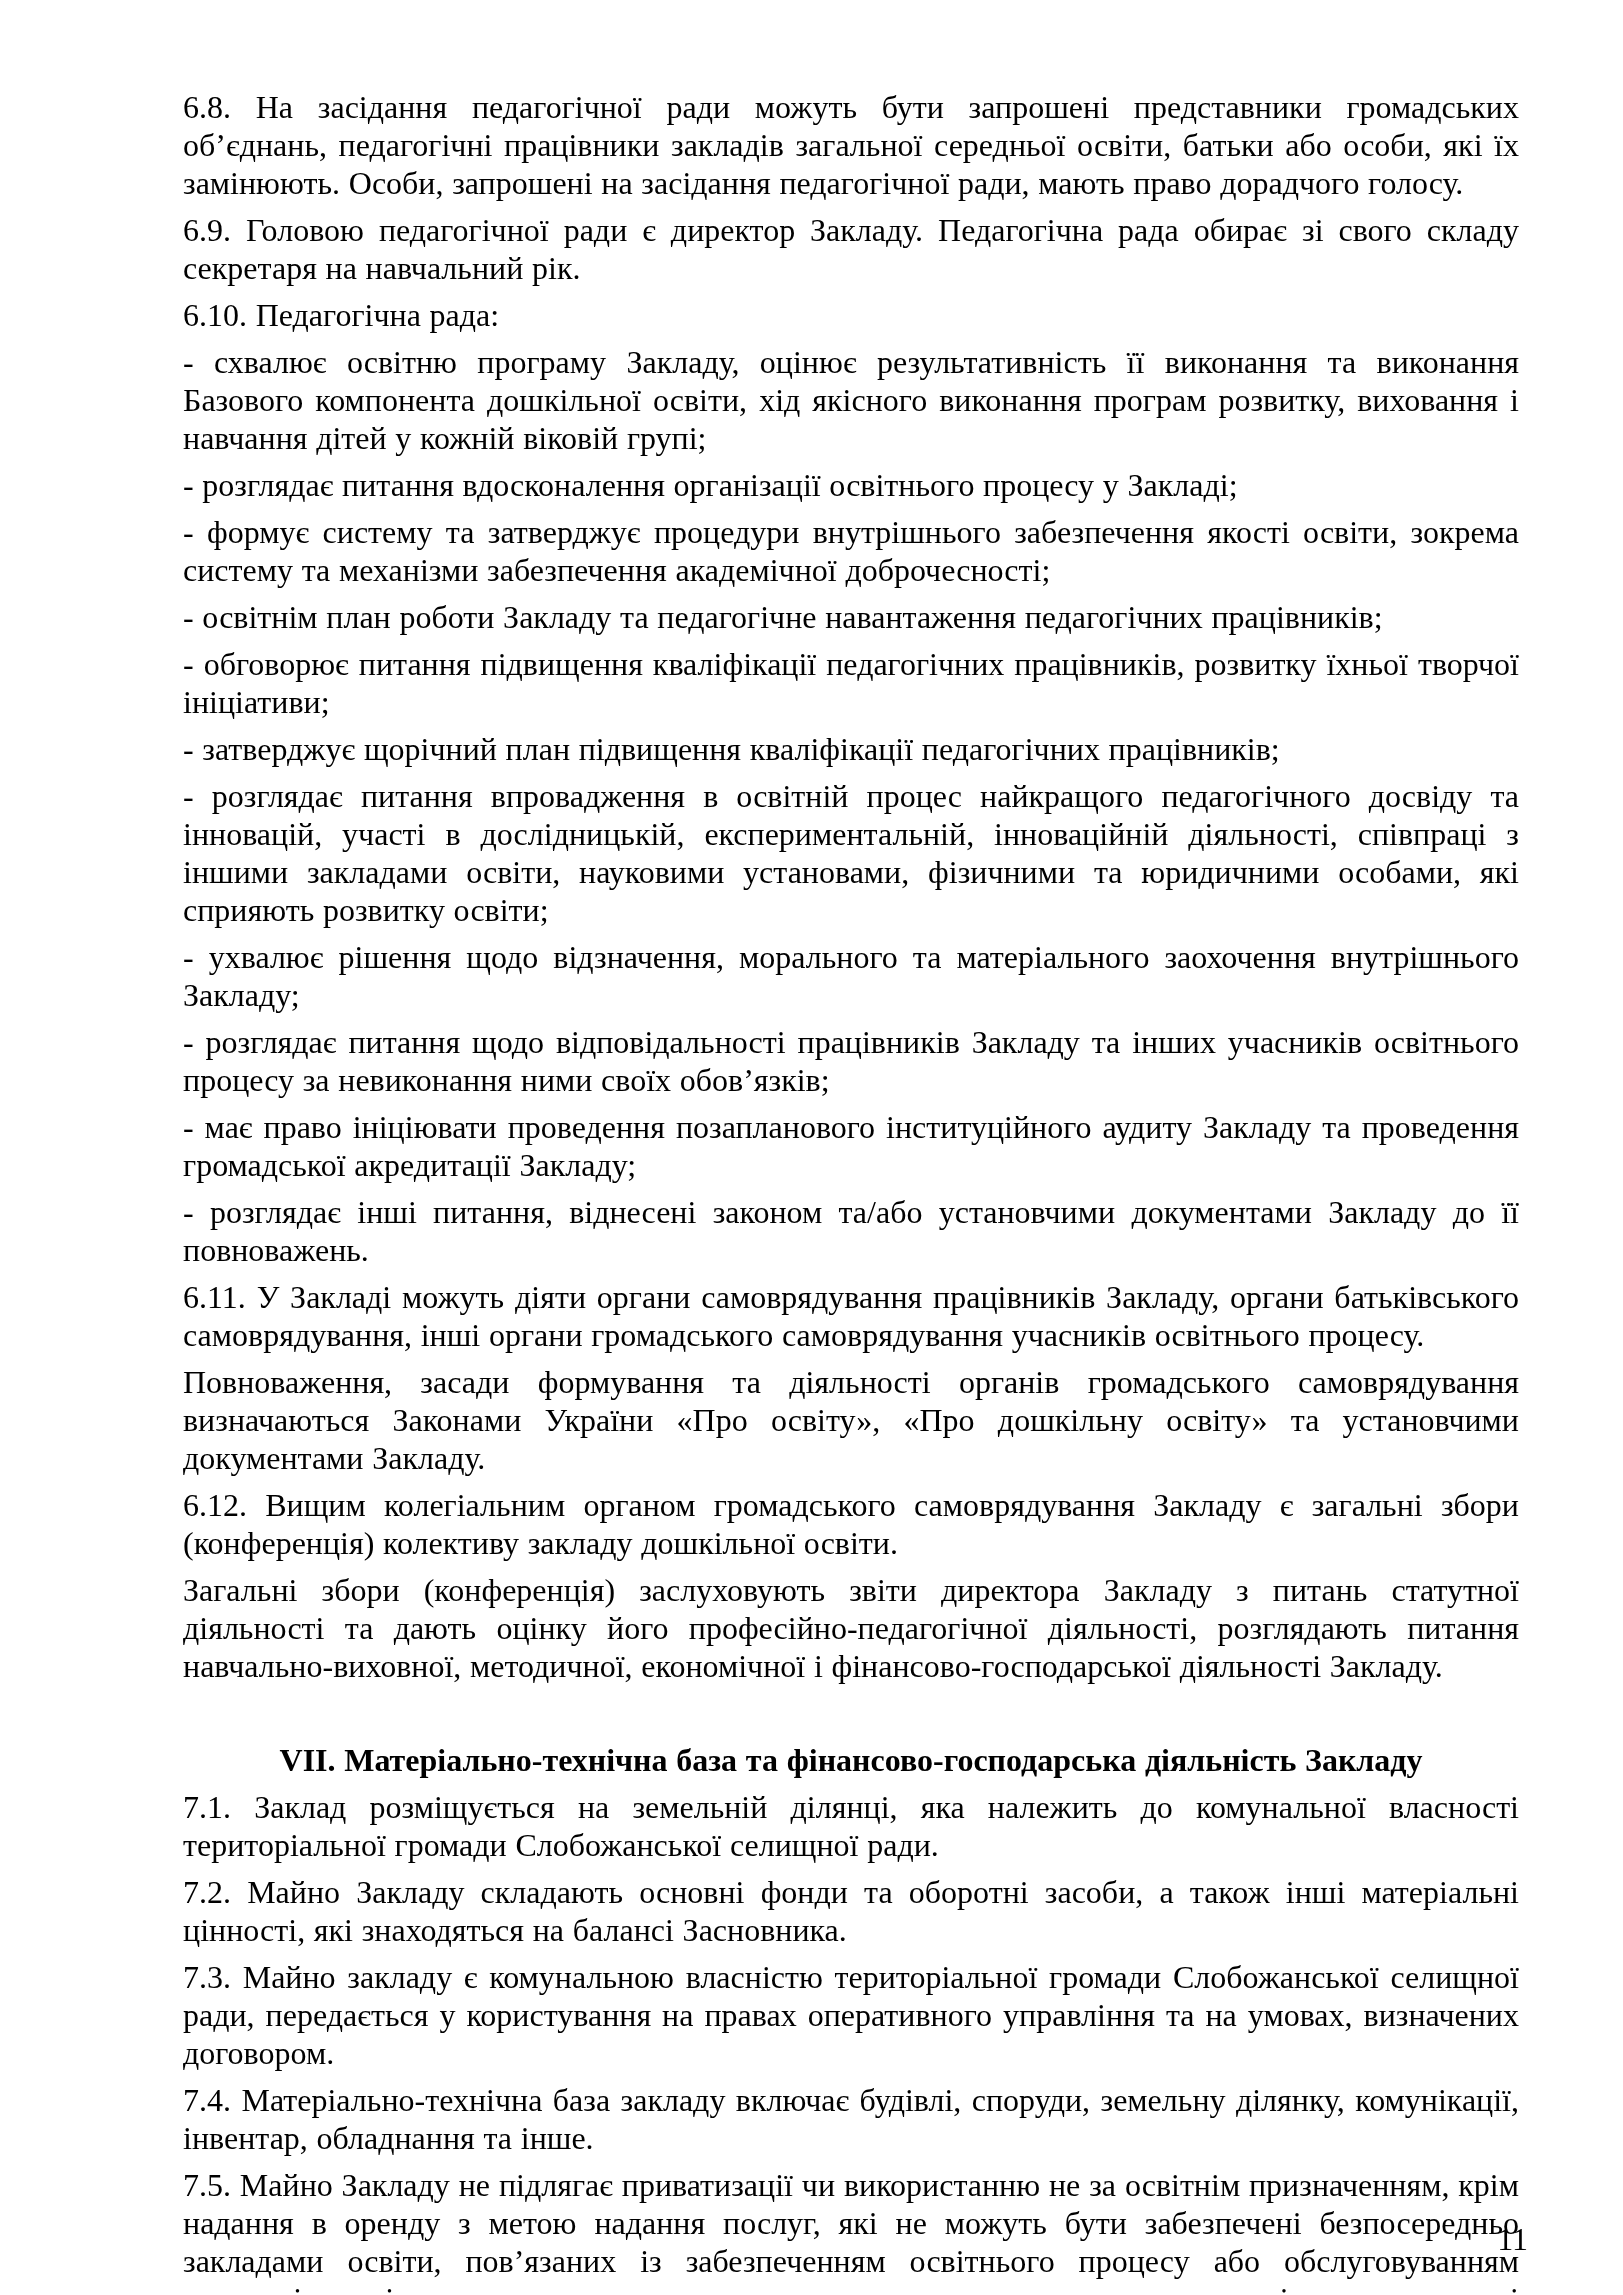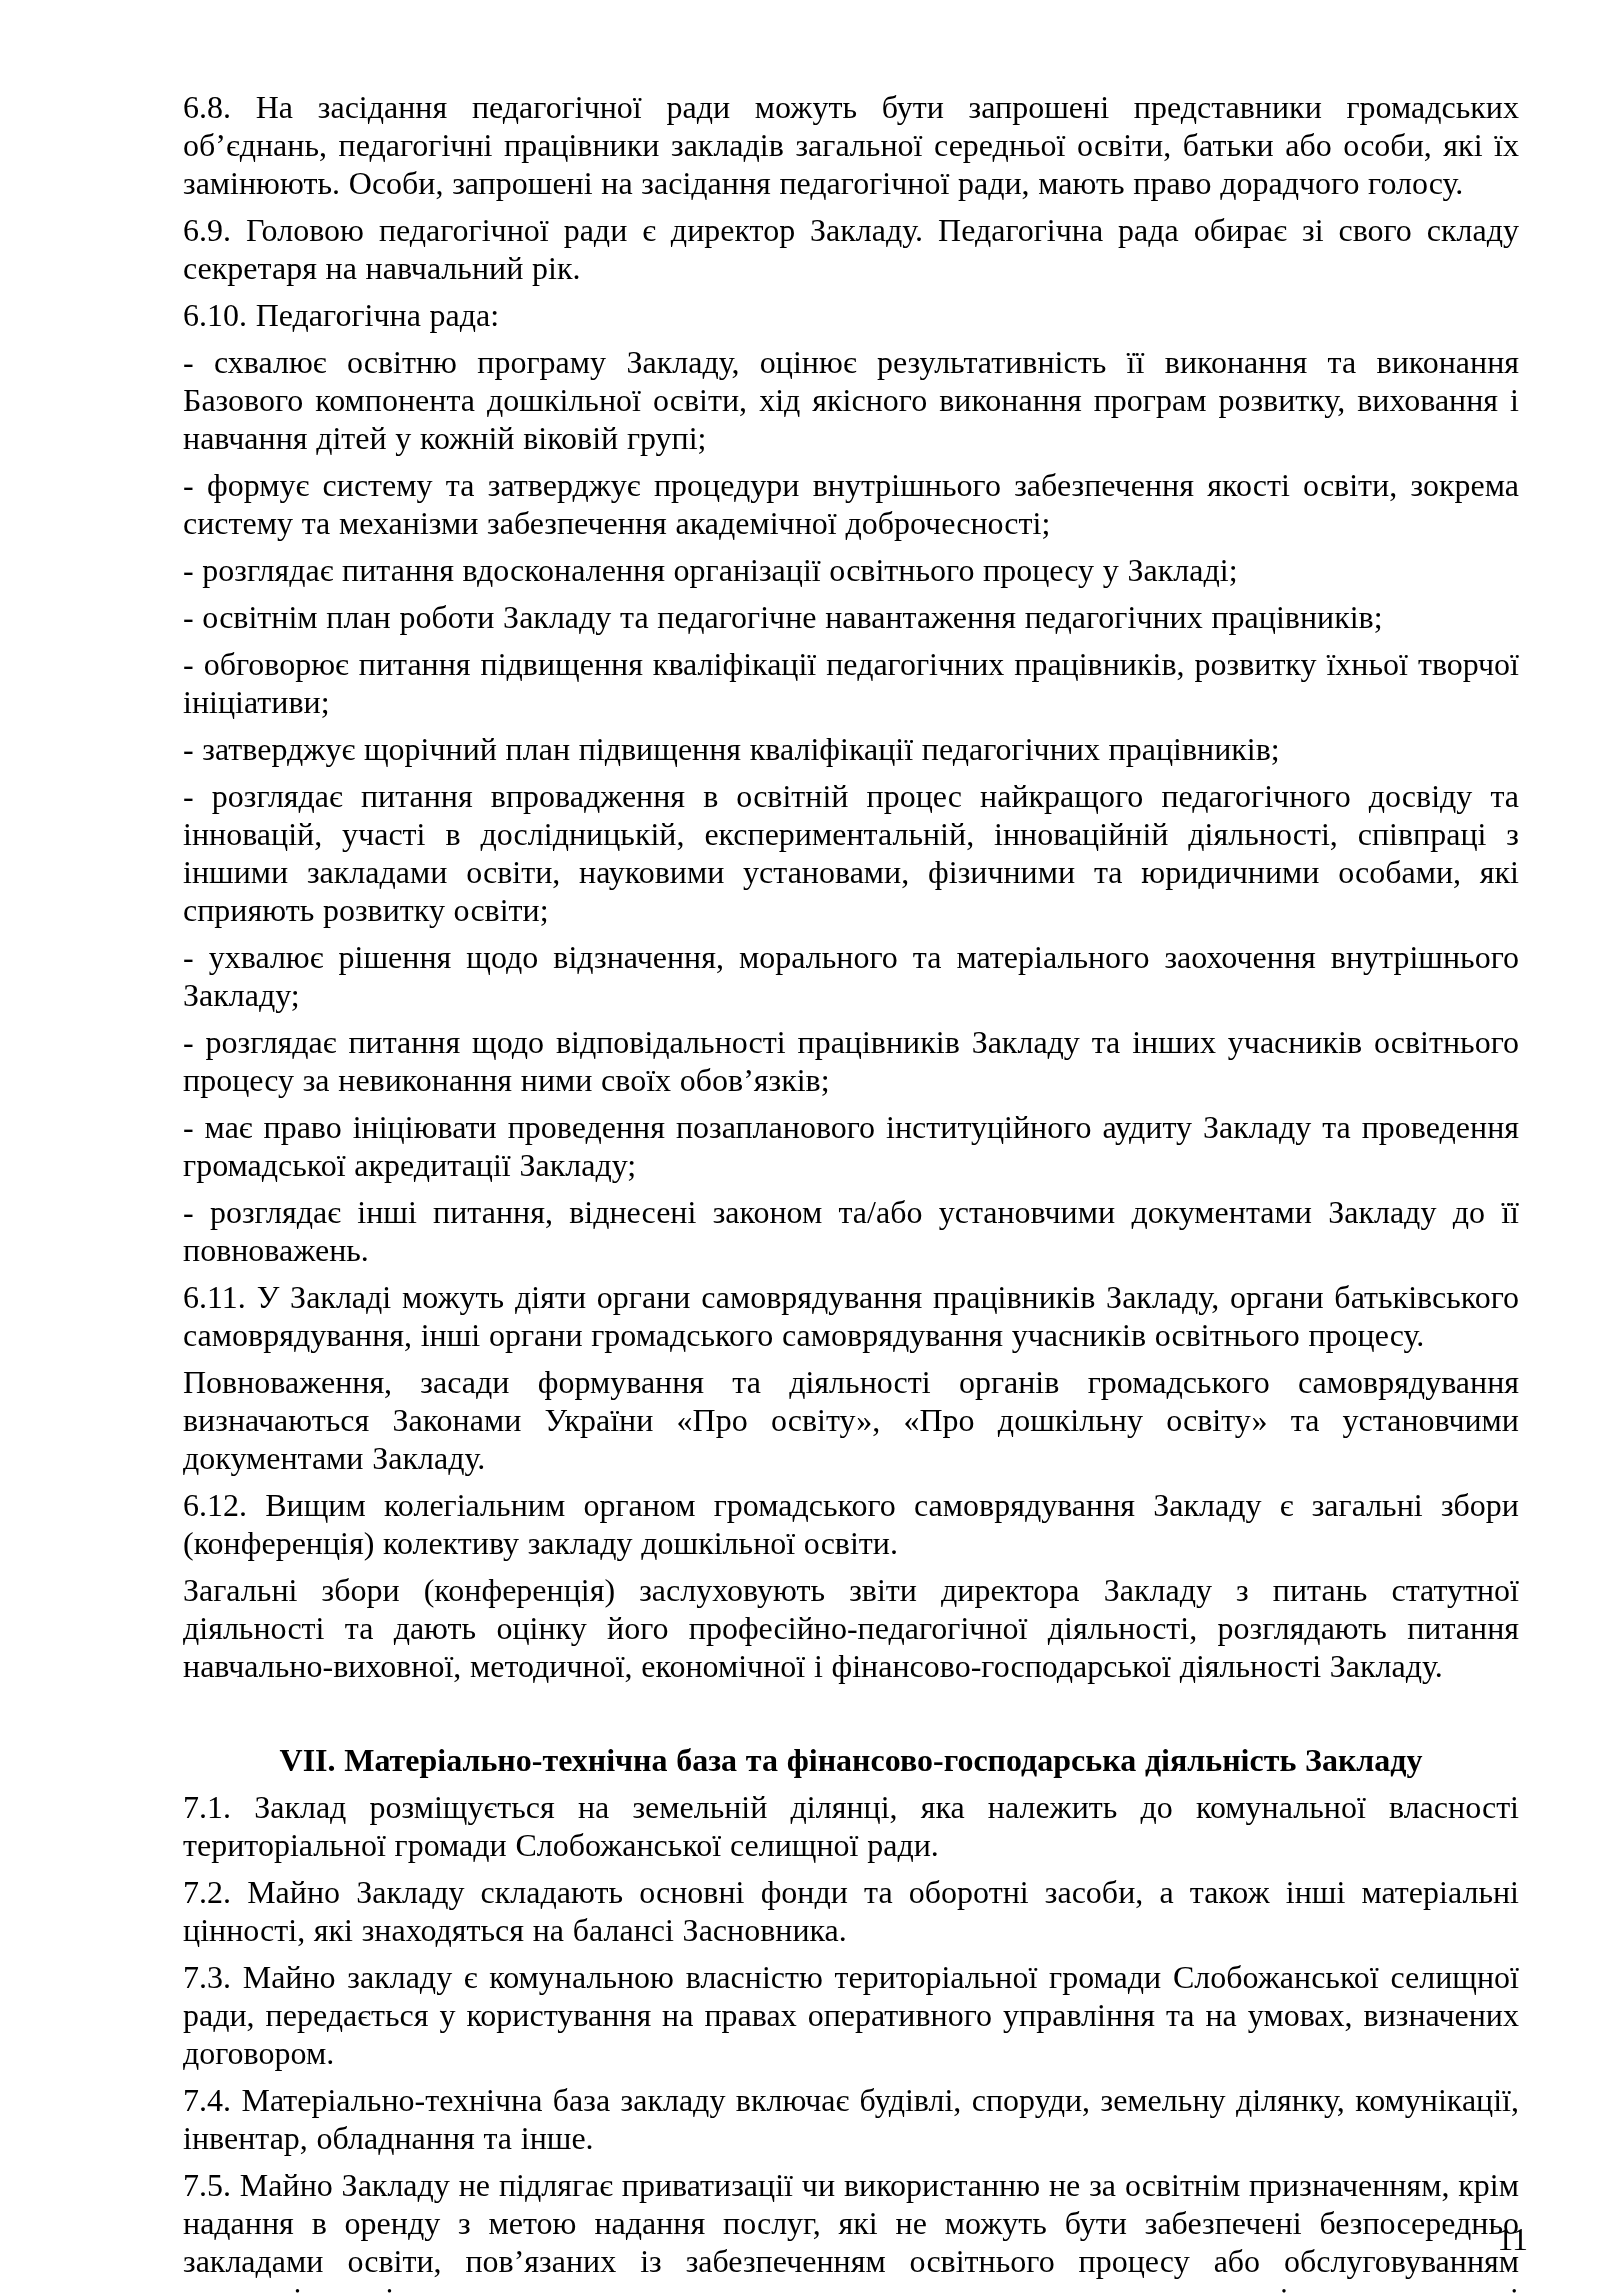--- a/index.html
+++ b/index.html
@@ -44,22 +44,22 @@
 </style>
 </head>
 <body>
 
 <div class="page">
   <div class="content">
     <p>6.8. На засідання педагогічної ради можуть бути запрошені представники громадських об’єднань, педагогічні працівники закладів загальної середньої освіти, батьки або особи, які їх замінюють. Особи, запрошені на засідання педагогічної ради, мають право дорадчого голосу.</p>
     <p>6.9. Головою педагогічної ради є директор Закладу. Педагогічна рада обирає зі свого складу секретаря на навчальний рік.</p>
     <p>6.10. Педагогічна рада:</p>
     <p>- схвалює освітню програму Закладу, оцінює результативність її виконання та виконання Базового компонента дошкільної освіти, хід якісного виконання програм розвитку, виховання і навчання дітей у кожній віковій групі;</p>
+    <p>- розглядає питання вдосконалення організації освітнього процесу у Закладі;</p>
     <p>- формує систему та затверджує процедури внутрішнього забезпечення якості освіти, зокрема систему та механізми забезпечення академічної доброчесності;</p>
-    <p>- розглядає питання вдосконалення організації освітнього процесу у Закладі;</p>
     <p>- освітнім план роботи Закладу та педагогічне навантаження педагогічних працівників;</p>
     <p>- обговорює питання підвищення кваліфікації педагогічних працівників, розвитку їхньої творчої ініціативи;</p>
     <p>- затверджує щорічний план підвищення кваліфікації педагогічних працівників;</p>
     <p>- розглядає питання впровадження в освітній процес найкращого педагогічного досвіду та інновацій, участі в дослідницькій, експериментальній, інноваційній діяльності, співпраці з іншими закладами освіти, науковими установами, фізичними та юридичними особами, які сприяють розвитку освіти;</p>
     <p>- ухвалює рішення щодо відзначення, морального та матеріального заохочення внутрішнього Закладу;</p>
     <p>- розглядає питання щодо відповідальності працівників Закладу та інших учасників освітнього процесу за невиконання ними своїх обов’язків;</p>
     <p>- має право ініціювати проведення позапланового інституційного аудиту Закладу та проведення громадської акредитації Закладу;</p>
     <p>- розглядає інші питання, віднесені законом та/або установчими документами Закладу до її повноважень.</p>
     <p>6.11. У Закладі можуть діяти органи самоврядування працівників Закладу, органи батьківського самоврядування, інші органи громадського самоврядування учасників освітнього процесу.</p>
     <p>Повноваження, засади формування та діяльності органів громадського самоврядування визначаються Законами України «Про освіту», «Про дошкільну освіту» та установчими документами Закладу.</p>

